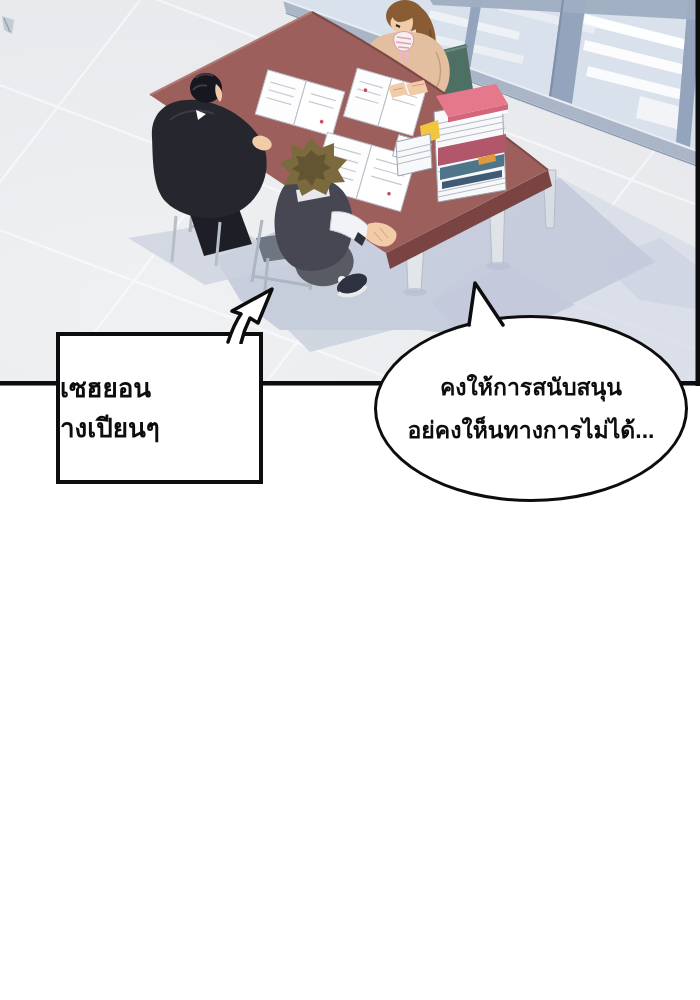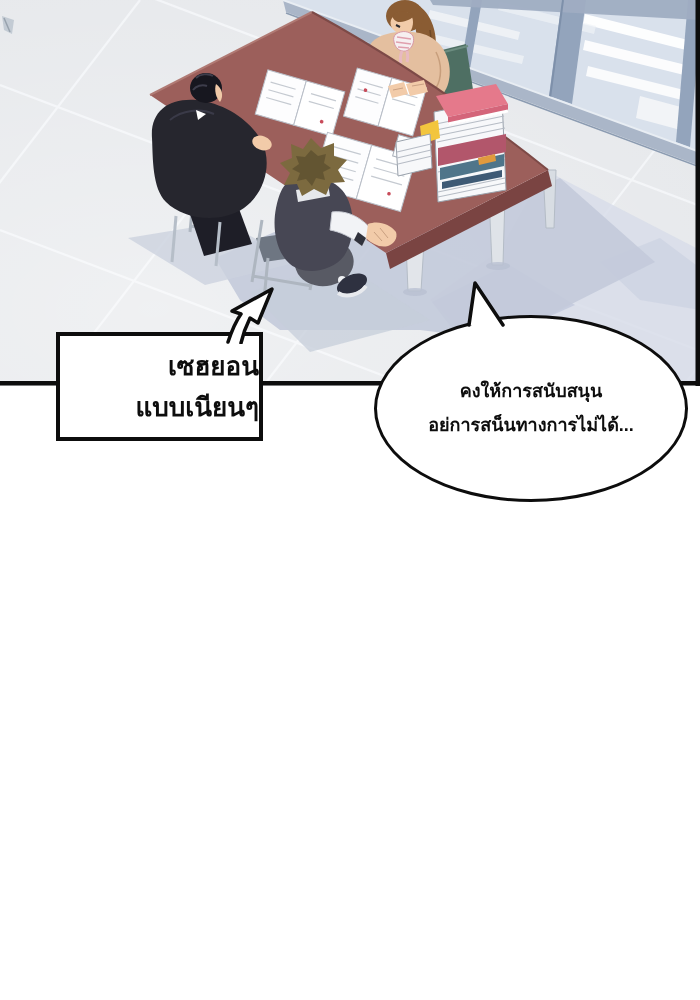--- a/index.html
+++ b/index.html
@@ -1,26 +1,26 @@
 <!DOCTYPE html>
 <html><head>
 <meta charset="utf-8">
 <style>
   html,body{margin:0;padding:0;background:#ffffff;}
   .page{width:700px;height:1000px;position:relative;background:#ffffff;overflow:hidden;
         font-family:"Liberation Sans","DejaVu Sans",sans-serif;}
   .scene{position:absolute;top:0;left:0;display:block;}
-  .narration-box{position:absolute;left:56px;top:332px;width:207px;height:109px;
+  .narration-box{position:absolute;left:56px;top:332px;width:207px;height:152px;
         background:#ffffff;border:4px solid #0d0d0d;box-sizing:border-box;
-        display:flex;flex-direction:column;align-items:flex-end;justify-content:center;z-index:10;}
+        display:flex;flex-direction:column;align-items:flex-start;justify-content:center;z-index:10;}
   .narration-box div{font-size:26px;font-weight:700;line-height:1.55;color:#0d0d0d;white-space:nowrap;}
   .speech-bubble{position:absolute;left:374px;top:315px;width:314px;height:187px;
         background:#ffffff;border:3.5px solid #0d0d0d;border-radius:50%;box-sizing:border-box;
         display:flex;flex-direction:column;align-items:center;justify-content:center;z-index:8;}
-  .speech-bubble div{font-size:18px;font-weight:600;line-height:1.85;color:#0d0d0d;white-space:nowrap;}
+  .speech-bubble div{font-size:23px;font-weight:600;line-height:1.85;color:#0d0d0d;white-space:nowrap;}
   .bubble-tail{position:absolute;left:462px;top:279px;z-index:9;}
   .arrow{position:absolute;left:221px;top:284px;z-index:11;}
 </style>
 </head>
 <body>
 
 <div class="page">
 
   <svg class="scene" width="700" height="386" viewBox="0 0 700 386">
     <defs>
@@ -255,29 +255,29 @@
     </g>
 
     <g>
       <rect x="0" y="381" width="700" height="4.5" fill="#0d0d0d"></rect>
       <rect x="695.5" y="0" width="4.5" height="386" fill="#0d0d0d"></rect>
     </g>
   </svg>
 
   <div class="speech-bubble">
     <div>คงให้การสนับสนุน</div>
-    <div>อย่การสน็นทางการไม่ได้...</div>
+    <div>อย่คงให็นทางการไม่ได้...</div>
   </div>
   <svg class="bubble-tail" width="46" height="48" viewBox="0 0 46 48">
     <path d="M7,46 L13,4 L41,46 Z" fill="#ffffff"></path>
     <path d="M7,46 L13,4 L41,46" fill="none" stroke="#0d0d0d" stroke-width="3.5" stroke-linejoin="round" stroke-linecap="round"></path>
   </svg>
 
   <div class="narration-box">
     <div>เซฮยอน</div>
-    <div>แบบเนียนๆ</div>
+    <div>างเปียนๆ</div>
   </div>
   <svg class="arrow" width="58" height="60" viewBox="0 0 58 60">
     <path d="M7,58 C11,46 15,37 20,30 L11,27 L51,5 L37,39 L29,34 C25,42 22,50 20,59 Z" fill="#ffffff"></path>
     <path d="M7,58 C11,46 15,37 20,30 L11,27 L51,5 L37,39 L29,34 C25,42 22,50 20,59" fill="none" stroke="#0d0d0d" stroke-width="3.5" stroke-linejoin="round" stroke-linecap="round"></path>
   </svg>
 
 </div>
 
 </body></html>

